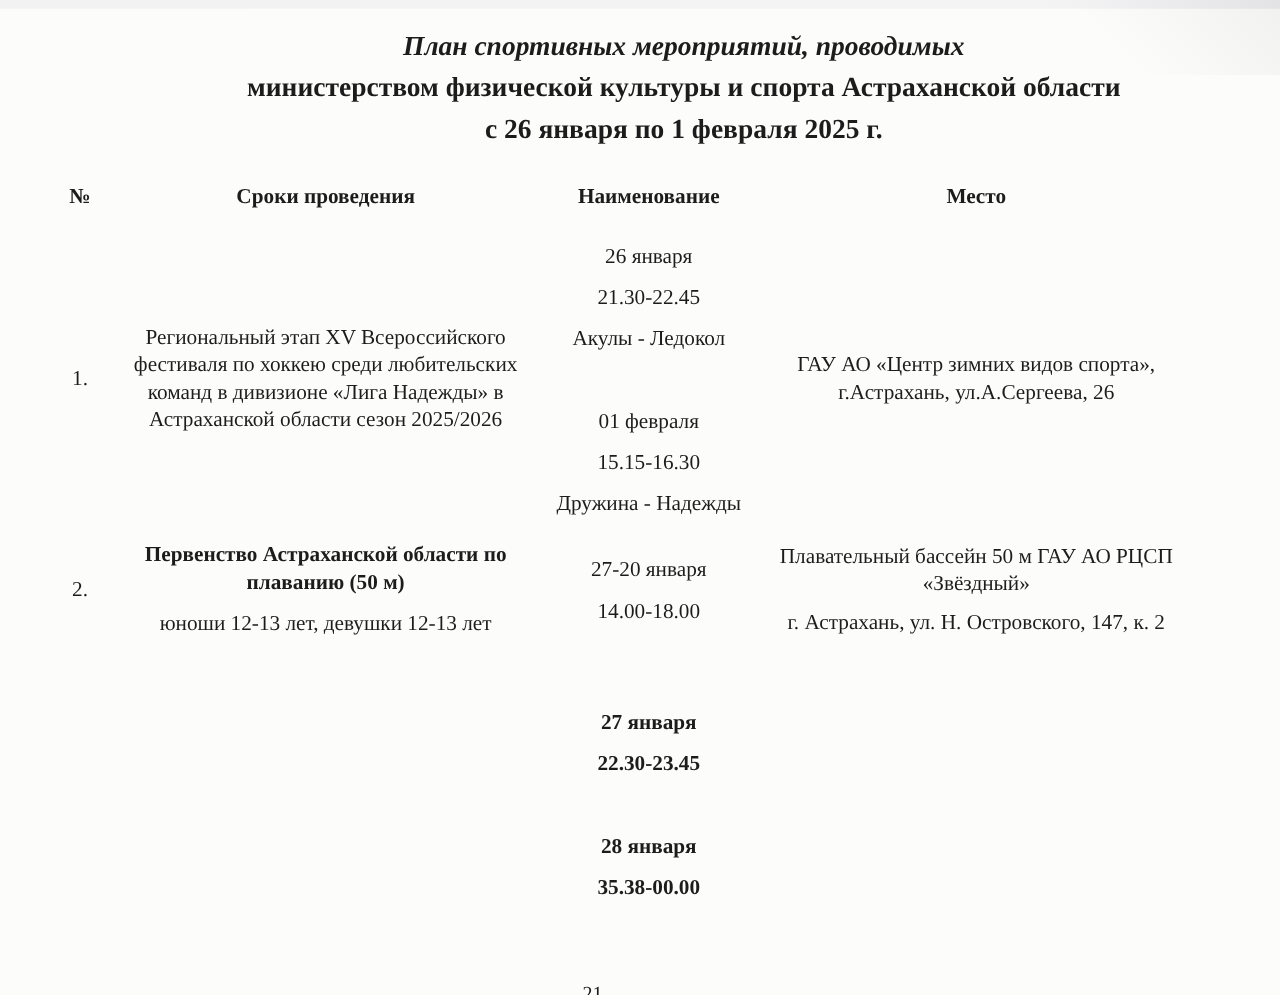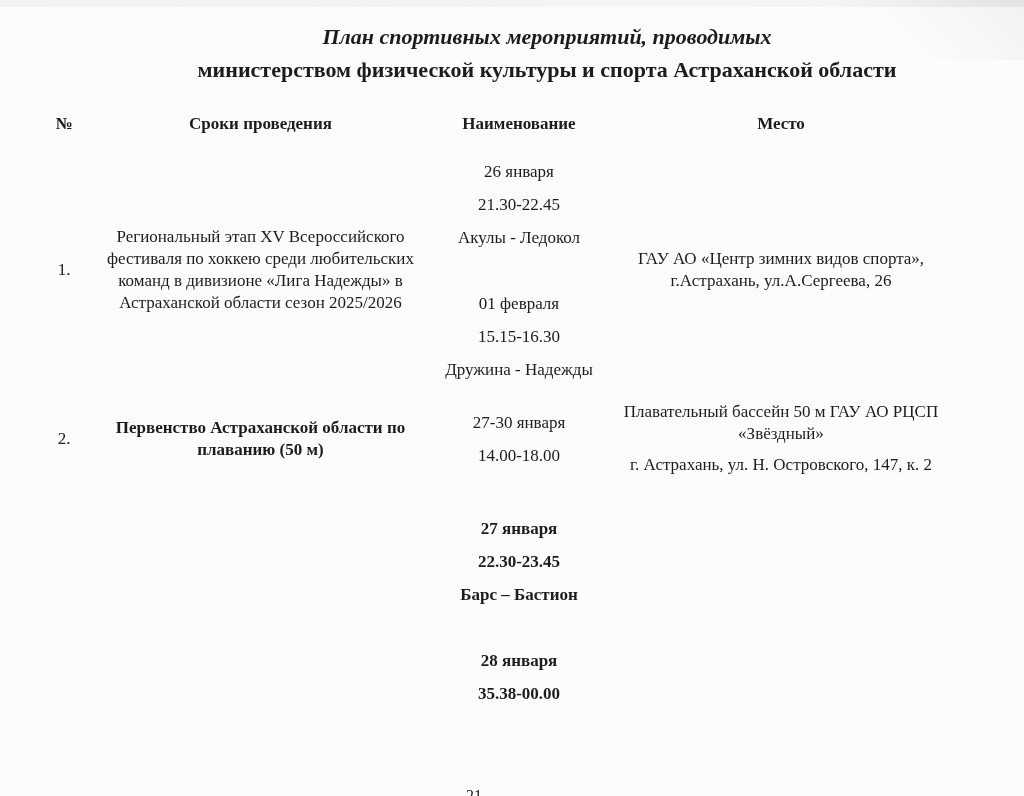--- a/index.html
+++ b/index.html
@@ -87,20 +87,21 @@
 <body>
 
 <div class="top-edge"></div>
 <div class="corner-shade"></div>
 
 <div class="page">
 
   <div class="title">
     <div class="t1">План спортивных мероприятий, проводимых</div>
     <div class="t2">министерством физической культуры и спорта Астраханской области</div>
+    <div class="t3">с 26 января по 1 февраля 2025 г.</div>
   </div>
 
   <div class="tbl">
 
     <div class="row hdr-row">
       <div class="cell">№</div>
       <div class="cell">Сроки проведения</div>
       <div class="cell">Наименование</div>
       <div class="cell">Место</div>
     </div>
@@ -121,38 +122,38 @@
       </div>
       <div class="cell">
         <div>ГАУ АО «Центр зимних видов спорта», г.Астрахань, ул.А.Сергеева, 26</div>
       </div>
     </div>
 
     <div class="row row-2">
       <div class="cell">2.</div>
       <div class="cell">
         <div class="name-bold">Первенство Астраханской области по плаванию (50 м)</div>
+        <div class="name-sub">юноши 12-13 лет, девушки 12-13 лет</div>
       </div>
       <div class="cell">
-        <div class="s-line">27-30 января</div>
+        <div class="s-line">27-20 января</div>
         <div class="s-line">14.00-18.00</div>
       </div>
       <div class="cell">
         <div>Плавательный бассейн 50 м ГАУ АО РЦСП «Звёздный»</div>
         <div class="place-addr">г. Астрахань, ул. Н. Островского, 147, к. 2</div>
       </div>
     </div>
 
     <div class="row row-3">
       <div class="cell"></div>
       <div class="cell"></div>
       <div class="cell">
         <div class="s-line">27 января</div>
         <div class="s-line">22.30-23.45</div>
-        <div class="s-line">Барс – Бастион</div>
         <div class="s-blank"></div>
         <div class="s-line">28 января</div>
         <div class="s-line">35.38-00.00</div>
       </div>
       <div class="cell"></div>
     </div>
 
   </div>
 
   <div class="page-number">21</div>

